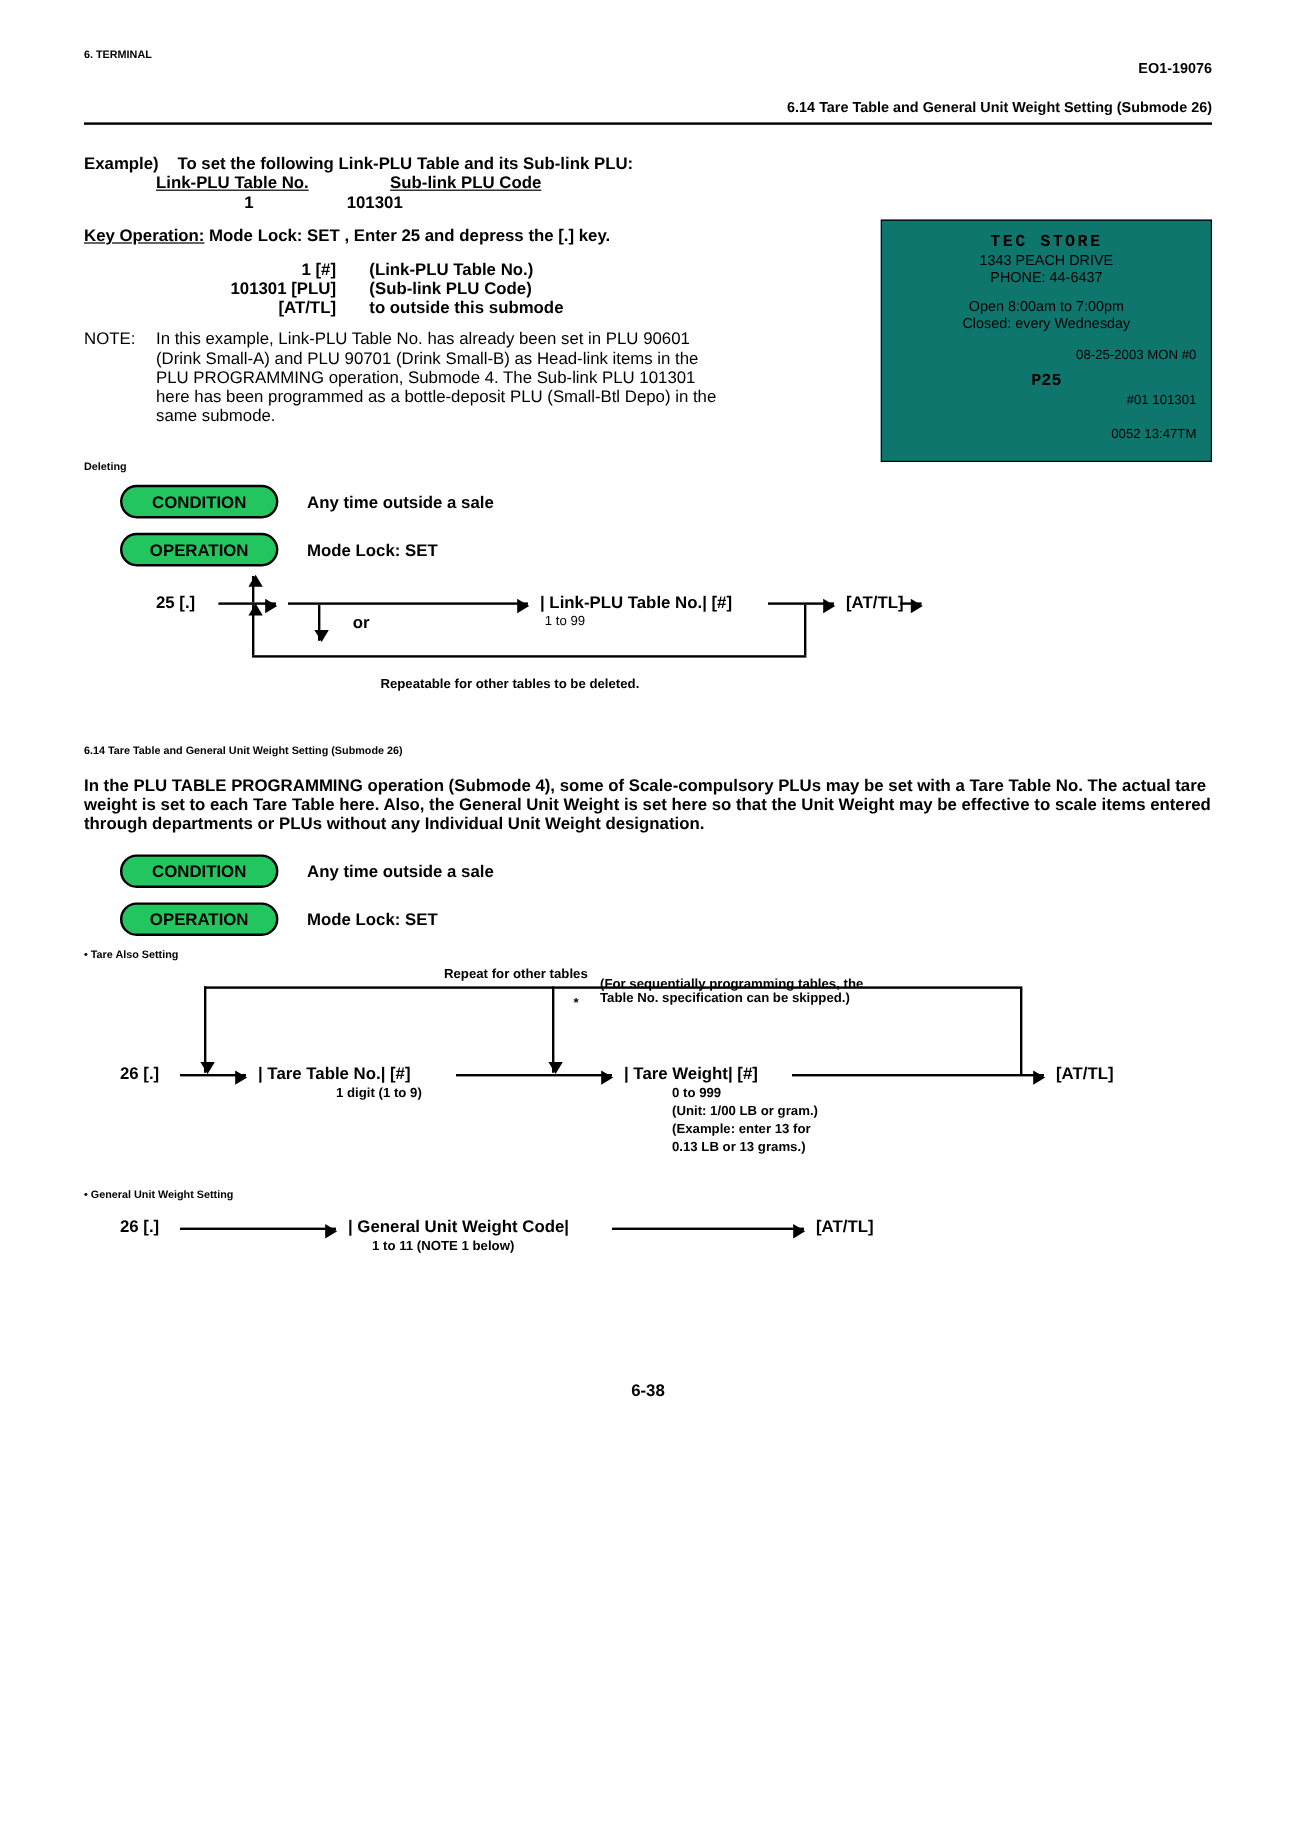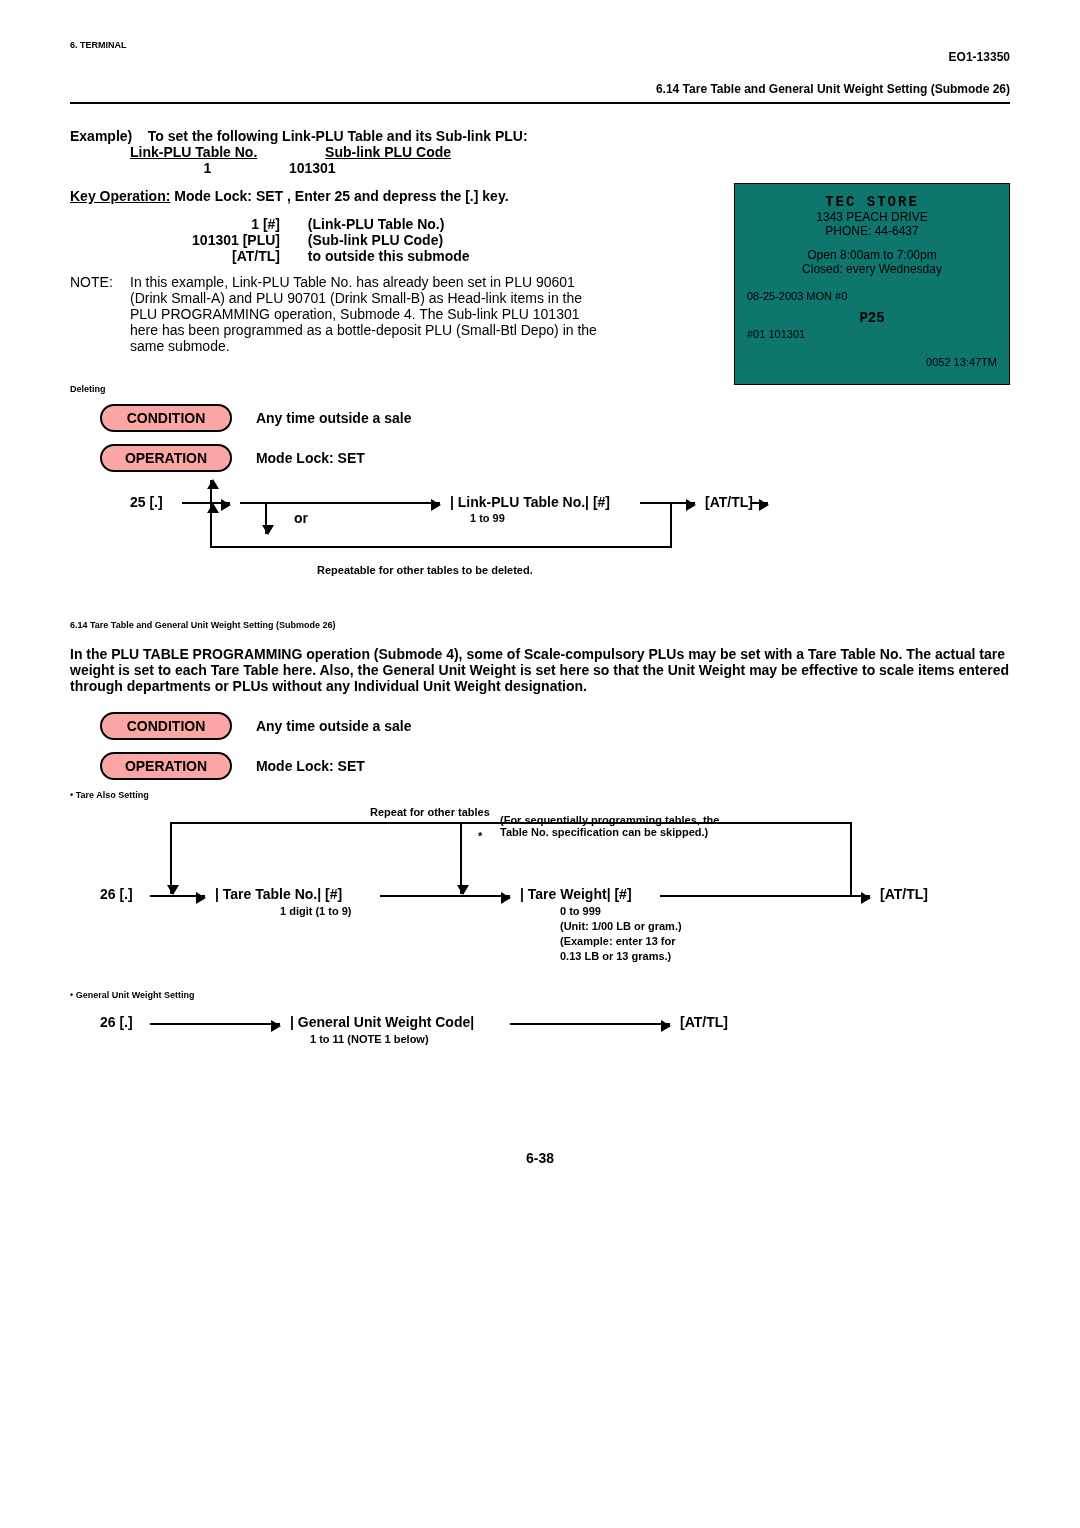--- a/index.html
+++ b/index.html
@@ -18,41 +18,41 @@
   .uline { text-decoration: underline; }
   .row { display: flex; }
   .small { font-size: 11px; }
   .tiny { font-size: 9px; }
 
   
   .pill {
     display: inline-block;
     border: 2px solid #000;
     border-radius: 18px;
-    background: #fca5a5;
+    background: #22c55e;
     padding: 4px 14px;
     font-weight: bold;
     font-size: 14px;
     min-width: 100px;
     text-align: center;
   }
 
   #receipt {
     position: absolute;
     top: 183px;
     right: 70px;
     width: 250px;
     border: 1px solid #000;
     padding: 10px 12px 16px 12px;
     font-size: 12px;
     text-align: center;
     background: #0f766e;
   }
   #receipt .storename { font-family: "Courier New", monospace; letter-spacing: 2px; font-weight: bold; font-size: 14px; }
-  #receipt .left { text-align: left; margin-top: 14px; font-size: 11px; }
+  #receipt .left { text-align: right; margin-top: 14px; font-size: 11px; }
   #receipt .p25 { font-family: "Courier New", monospace; font-weight: bold; font-size: 14px; text-align: center; margin: 8px 0 2px 0; }
   #receipt .rline { text-align: right; font-size: 11px; margin-top: 16px; }
 
   .flowbox { position: relative; height: 110px; margin-top: 8px; }
   .flow-label { position: absolute; font-weight: bold; }
   .arrow-r { position: absolute; border-top: 2px solid #000; }
   .arrow-r:after { content: ""; position: absolute; right: -1px; top: -5px; border-left: 10px solid #000; border-top: 6px solid transparent; border-bottom: 6px solid transparent; }
   .arrow-d { position: absolute; border-left: 2px solid #000; }
   .arrow-d:after { content: ""; position: absolute; bottom: -1px; left: -5px; border-top: 10px solid #000; border-left: 6px solid transparent; border-right: 6px solid transparent; }
   .arrow-u { position: absolute; border-left: 2px solid #000; }
@@ -61,21 +61,21 @@
   .hline { position: absolute; border-top: 2px solid #000; }
 
   .section-gap { height: 30px; }
   .pagefoot { text-align: center; font-weight: bold; margin-top: 80px; }
   .rel { position: relative; }
 </style>
 </head>
 <body class="rel">
 
 <div class="tiny bold">6. TERMINAL</div>
-<div class="hdr-right">EO1-13350</div>
+<div class="hdr-right">EO1-19076</div>
 <div class="subhdr">6.14 Tare Table and General Unit Weight Setting (Submode 26)</div>
 <hr class="rule">
 
 <div id="receipt">
   <div class="storename">TEC STORE</div>
   <div>1343 PEACH DRIVE</div>
   <div>PHONE: 44-6437</div>
   <div style="height:10px"></div>
   <div>Open  8:00am to 7:00pm</div>
   <div>Closed: every Wednesday</div>
@@ -145,21 +145,21 @@
 
 <div class="flowbox">
   <span class="flow-label" style="left:60px;top:14px">25 [.]</span>
   <div class="arrow-r" style="left:112px;top:22px;width:48px"></div>
 
   <div class="arrow-u" style="left:140px;top:0px;height:22px"></div>
 
   <span class="flow-label tiny" style="left:160px;top:10px"> </span>
   <div class="arrow-r" style="left:170px;top:22px;width:200px"></div>
   <span class="flow-label" style="left:380px;top:14px">| Link-PLU Table No.| [#]</span>
-  <span class="flow-label small" style="left:400px;top:32px;font-weight:bold">1 to 99</span>
+  <span class="flow-label small" style="left:384px;top:32px;font-weight:normal">1 to 99</span>
   <div class="arrow-r" style="left:570px;top:22px;width:55px"></div>
   <span class="flow-label" style="left:635px;top:14px">[AT/TL]</span>
   <div class="arrow-r" style="left:680px;top:22px;width:18px"></div>
 
   <span class="flow-label" style="left:224px;top:30px">or</span>
   <div class="arrow-d" style="left:195px;top:24px;height:30px"></div>
   <div class="vline" style="left:600px;top:24px;height:42px"></div>
   <div class="hline" style="left:140px;top:66px;width:462px"></div>
   <div class="arrow-u" style="left:140px;top:24px;height:42px"></div>
 

